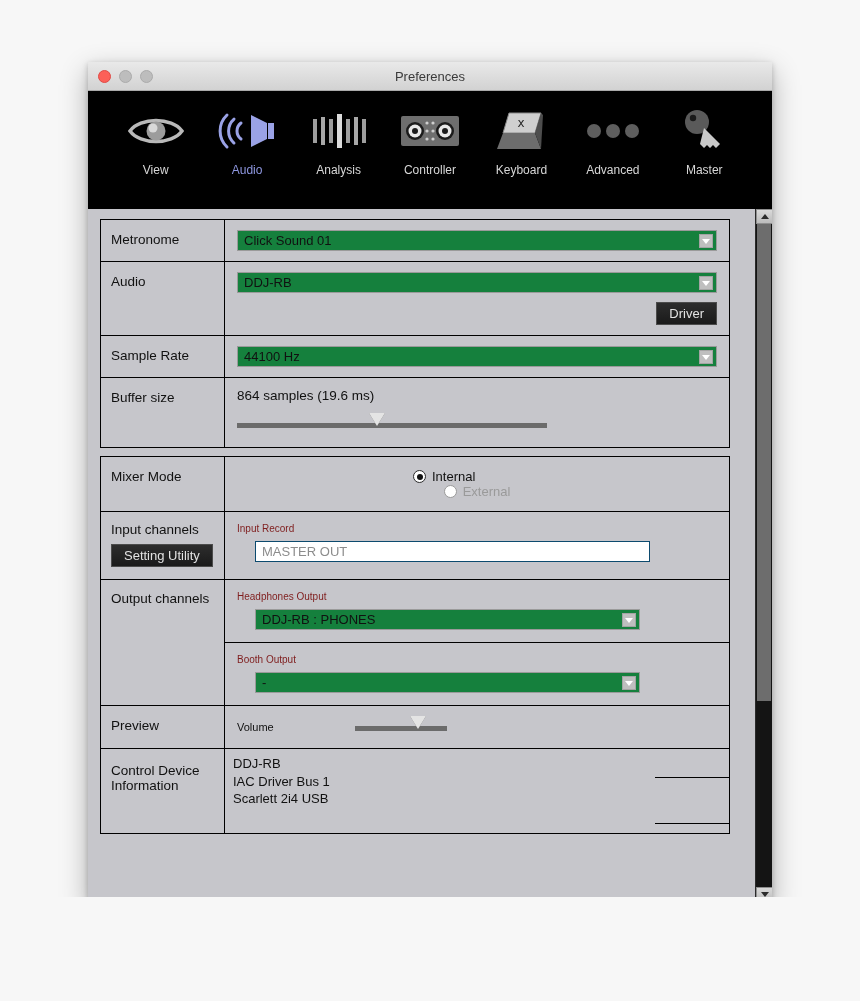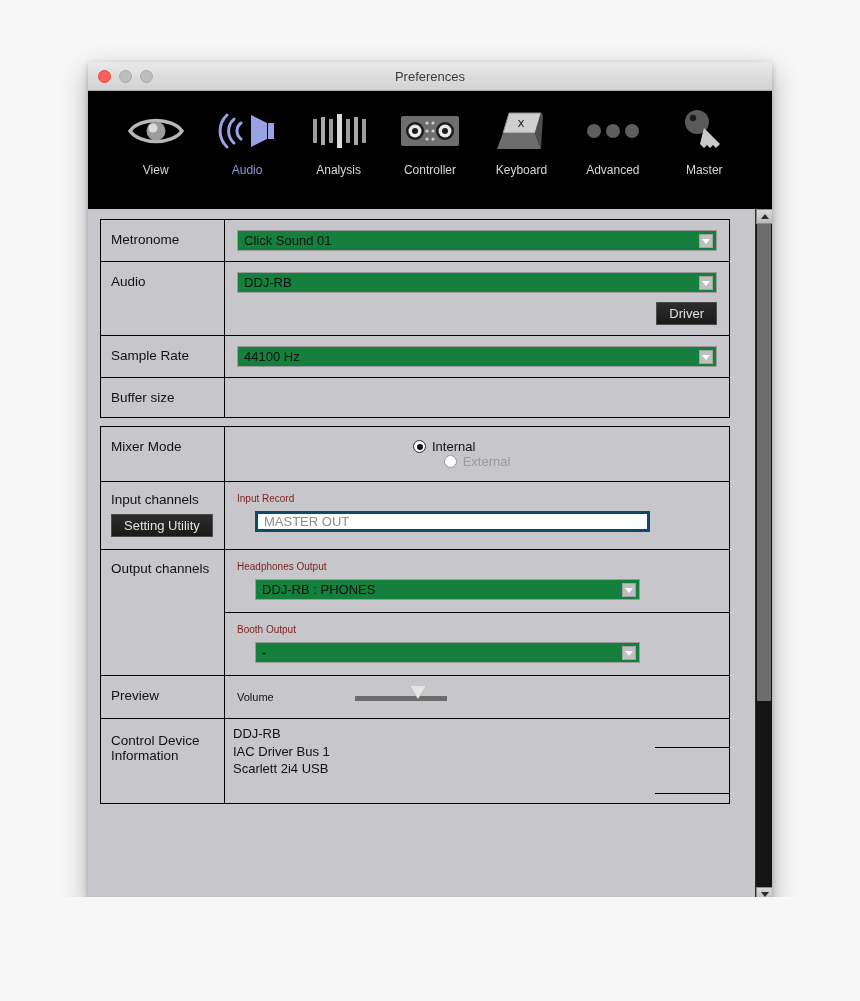--- a/index.html
+++ b/index.html
@@ -128,21 +128,21 @@
     display: block;
     width: 0; height: 0;
     border-left: 4px solid transparent;
     border-right: 4px solid transparent;
     border-top: 5px solid #ffffff;
   }
 
   .field-ro {
     height: 21px;
     background: #fff;
-    border: 3px solid #0c4a6e;
+    border: 1px solid #0c4a6e;
     display: flex; align-items: center;
     padding: 0 6px;
     font-size: 13px;
     color: #8c8c8c;
   }
 
   
   .darkbtn {
     display: inline-flex; align-items: center; justify-content: center;
     background: linear-gradient(#2d2d2d, #1a1a1a);
@@ -389,20 +389,27 @@
                   <span>44100 Hz</span>
                   <span class="arrowbox">
                       <i></i>
                     </span>
                 </div>
               </div>
             </div>
 
             <div class="row">
               <div class="rowlabel">Buffer size</div>
+              <div class="rowbody" style="padding-bottom:14px;">
+                <div style="font-size:13.5px;color:#111;">864 samples (19.6 ms)</div>
+                <div class="slider" style="width:310px;">
+                  <div class="track" style="width:310px;"></div>
+                  <div class="thumb" id="buffer-thumb" style="left: calc(45% - 8px);"></div>
+                </div>
+              </div>
             </div>
 
           </div>
 
           <div class="group">
 
             <div class="row">
               <div class="rowlabel">Mixer Mode</div>
               <div class="rowbody" style="padding-top:12px;padding-bottom:12px;">
                 <div class="radios">

